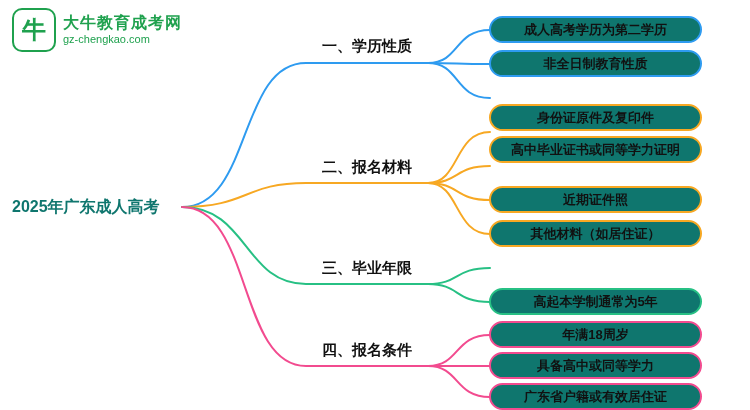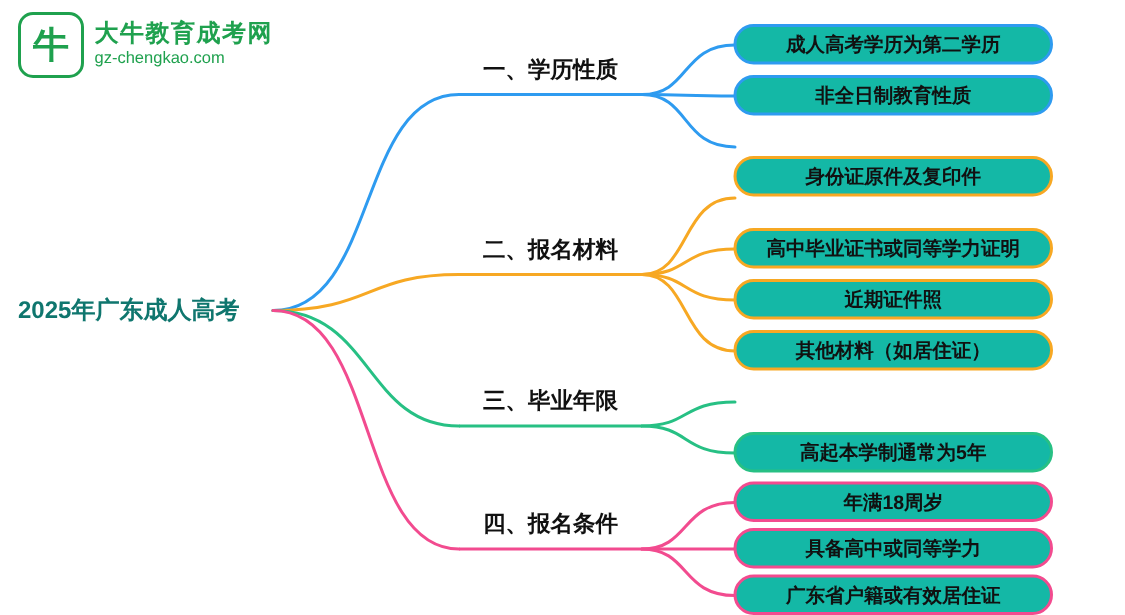--- a/index.html
+++ b/index.html
@@ -30,29 +30,29 @@
     position:absolute;left:12px;top:197px;width:172px;
     font-size:16px;font-weight:bold;color:#0f766e;
   }
 
   
   .branch{
     position:absolute;left:306px;width:122px;height:28px;box-sizing:border-box;
     text-align:center;font-size:15px;font-weight:bold;color:#111;
     padding-bottom:5px;border-bottom:2px solid;line-height:21px;
   }
-  .branch.b1{top:36px;border-color:#2E9BF0;}
+  .branch.b1{top:36px;border-color:#2E9BF0;font-family:Liberation Serif, serif;}
   .branch.b2{top:156px;border-color:#F7A823;}
   .branch.b3{top:257px;border-color:#27C084;}
   .branch.b4{top:339px;border-color:#F24B8F;}
 
   
   .leaf{
     position:absolute;left:489px;width:213px;height:27px;box-sizing:border-box;
-    border:2px solid;border-radius:14px;background:#14b8a6;
+    border:2px solid;border-radius:14px;background:#0f766e;
     font-size:13px;font-weight:bold;color:#111;
     display:flex;align-items:center;justify-content:center;white-space:nowrap;
   }
   .leaf.blue{border-color:#2E9BF0;}
   .leaf.orange{border-color:#F7A823;}
   .leaf.green{border-color:#27C084;}
   .leaf.pink{border-color:#F24B8F;}
 </style>
 </head>
 <body>
@@ -97,21 +97,21 @@
 
   <div class="branch b1">一、学历性质</div>
   <div class="branch b2">二、报名材料</div>
   <div class="branch b3">三、毕业年限</div>
   <div class="branch b4">四、报名条件</div>
 
   <div class="leaf blue" style="top:16px">成人高考学历为第二学历</div>
   <div class="leaf blue" style="top:50px">非全日制教育性质</div>
 
   <div class="leaf orange" style="top:104px">身份证原件及复印件</div>
-  <div class="leaf orange" style="top:152px">高中毕业证书或同等学力证明</div>
+  <div class="leaf orange" style="top:136px">高中毕业证书或同等学力证明</div>
   <div class="leaf orange" style="top:186px">近期证件照</div>
   <div class="leaf orange" style="top:220px">其他材料（如居住证）</div>
 
   <div class="leaf green" style="top:288px">高起本学制通常为5年</div>
 
   <div class="leaf pink" style="top:321px">年满18周岁</div>
   <div class="leaf pink" style="top:352px">具备高中或同等学力</div>
   <div class="leaf pink" style="top:383px">广东省户籍或有效居住证</div>
 
 </div>

